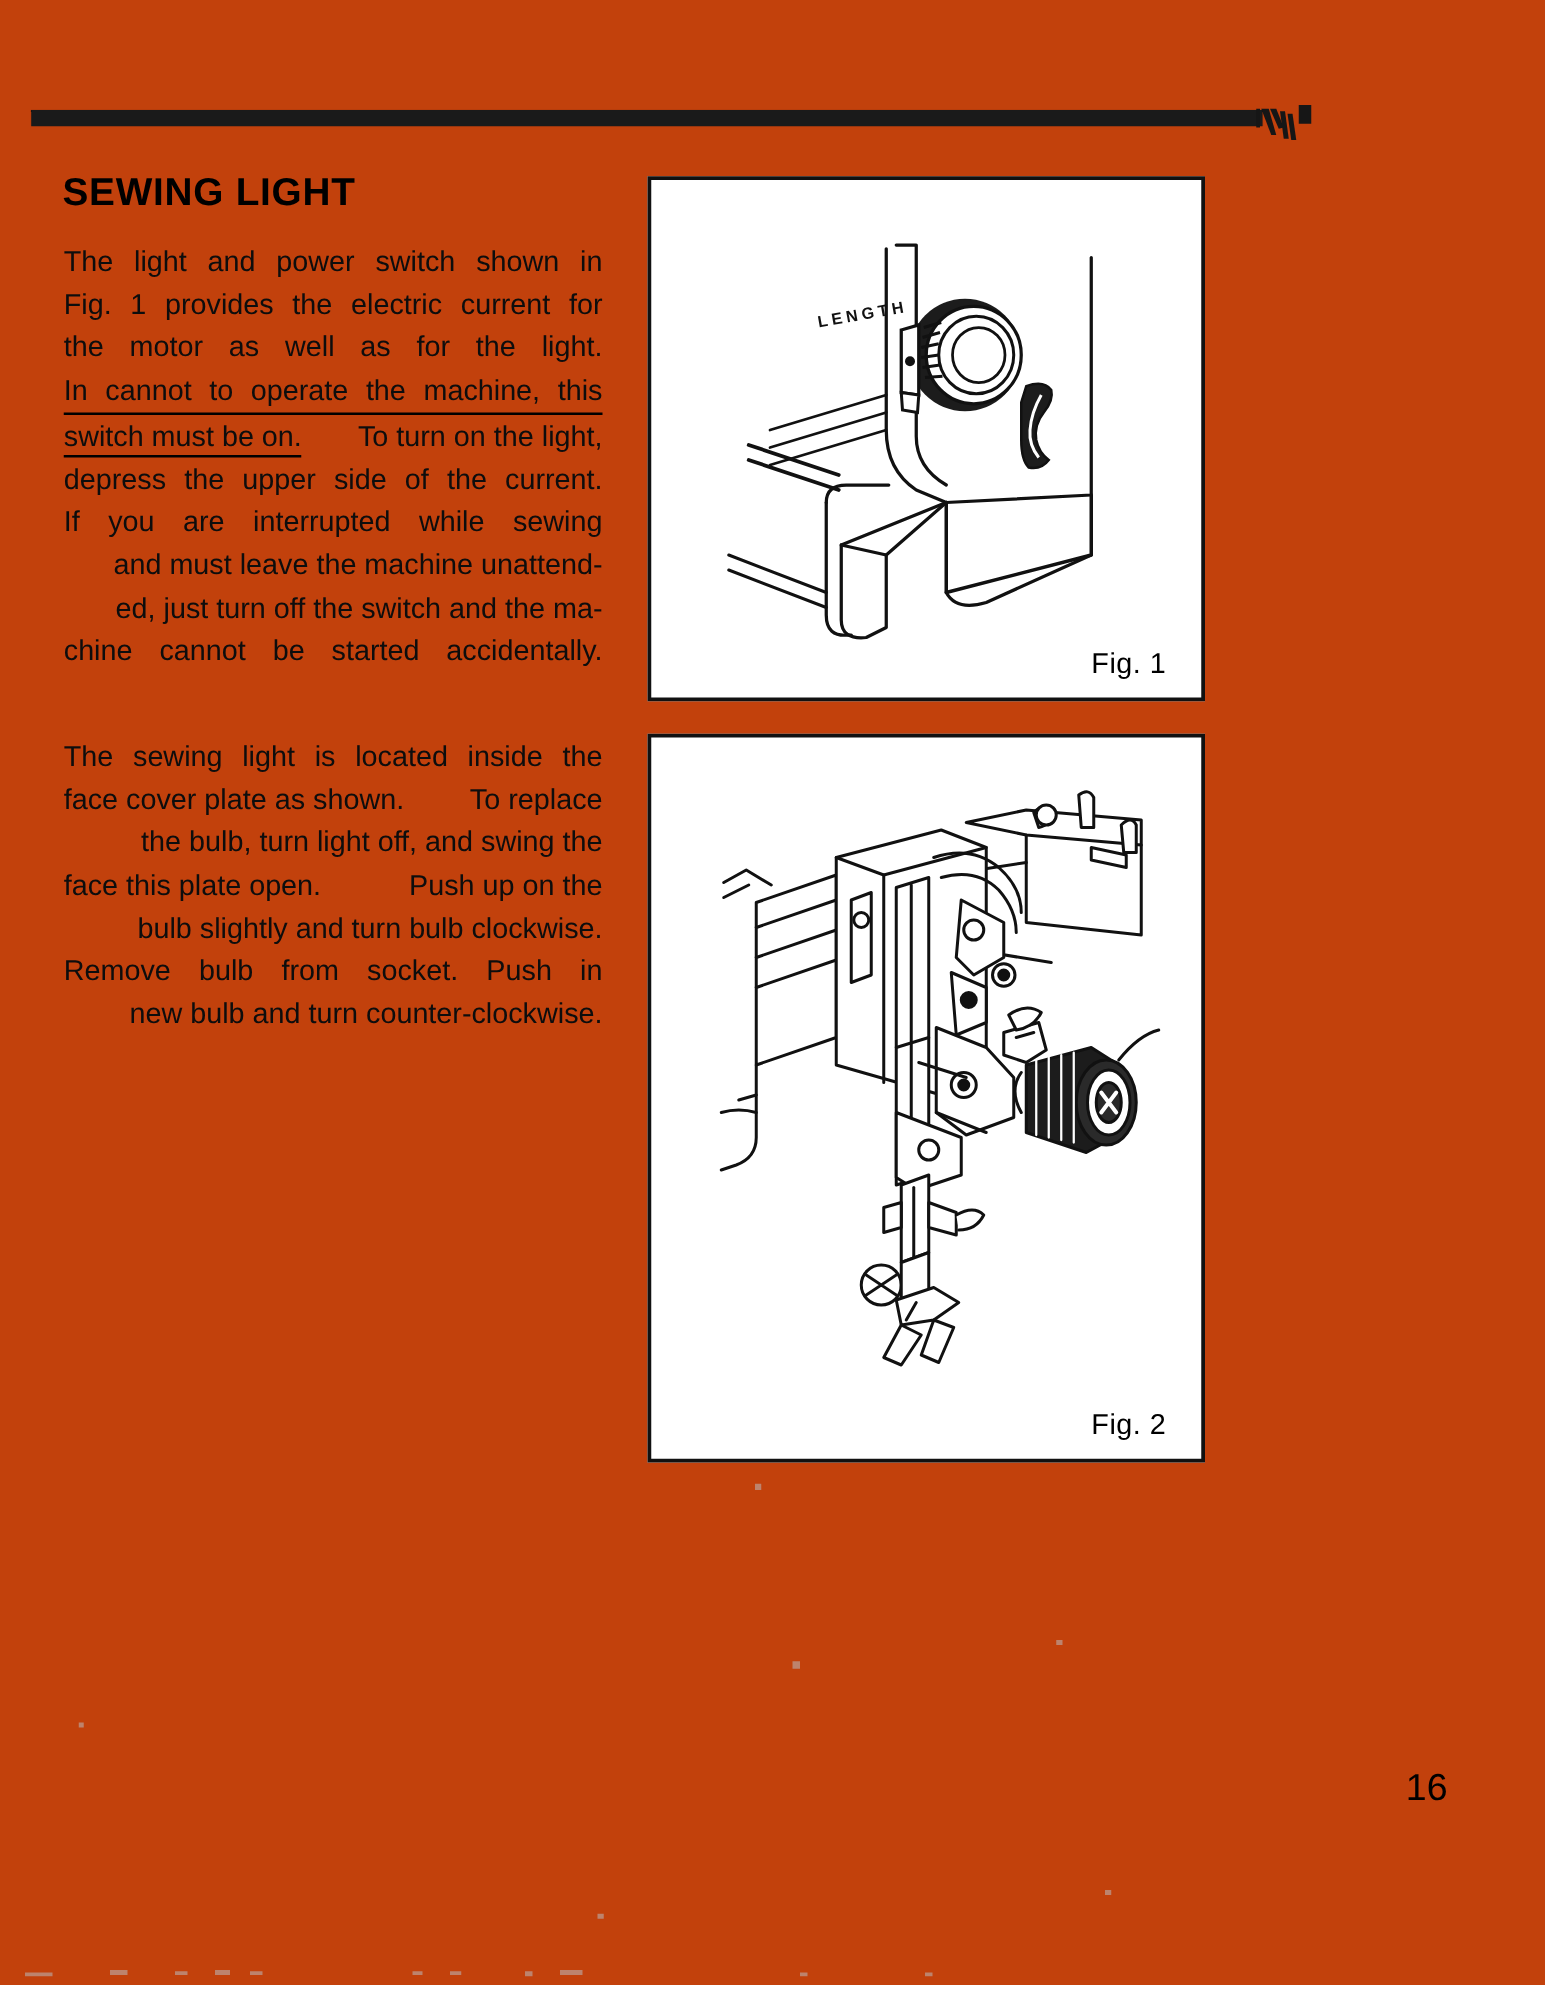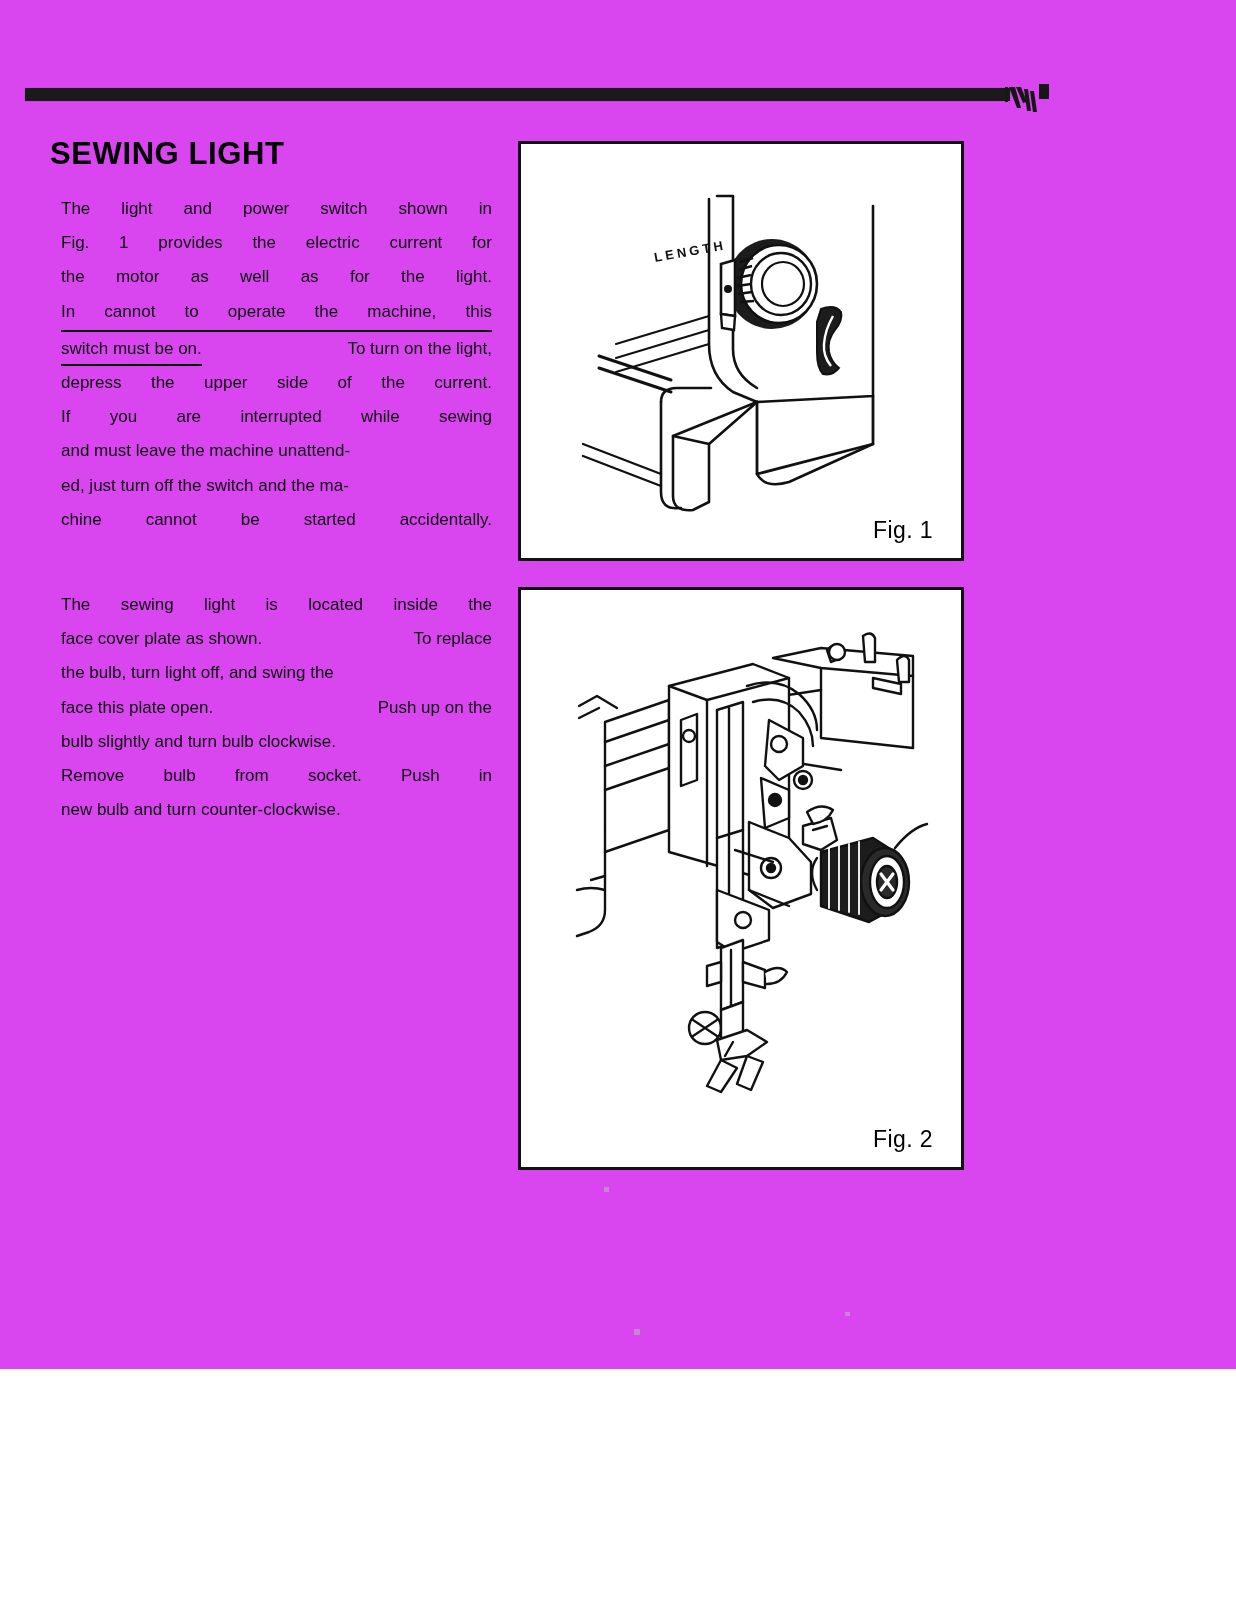--- a/index.html
+++ b/index.html
@@ -10,22 +10,22 @@
   }
   body {
     font-family: "Liberation Sans", "DejaVu Sans", sans-serif;
     color: #000000;
     -webkit-font-smoothing: antialiased;
   }
 
   .page {
     position: relative;
     width: 1236px;
-    height: 1369px;
-    background: #d946ef;
+    height: 1588px;
+    background: #c2410c;
     overflow: hidden;
   }
 
   
   .top-rule-wrap {
     position: absolute;
     left: 0;
     top: 78px;
     width: 1236px;
     height: 42px;
@@ -56,35 +56,34 @@
     font-weight: bold;
     letter-spacing: 0.6px;
     color: #000;
     white-space: nowrap;
   }
 
   .body-col {
     position: absolute;
     left: 51px;
     width: 431px;
-    font-size: 17px;
+    font-size: 23px;
     line-height: 34.2px;
     color: #0d0d0d;
-    margin-left: 10px;
   }
   .body-col.para1 { top: 192px; }
   .body-col.para2 { top: 588px; }
   
   .jline {
     display: flex;
     justify-content: space-between;
     height: 34.2px;
     white-space: pre;
   }
-  .jline.tight { justify-content: flex-start; }
+  .jline.tight { justify-content: flex-end; }
 
   .uline {
     border-bottom: 2.6px solid #000;
     padding-bottom: 1px;
   }
 
   
   .fig-box {
     position: absolute;
     border: 3px solid #111;

